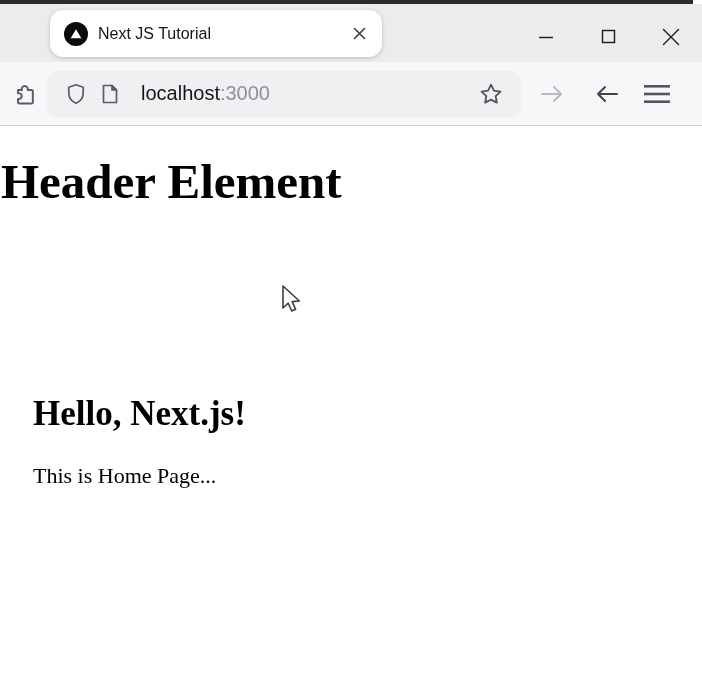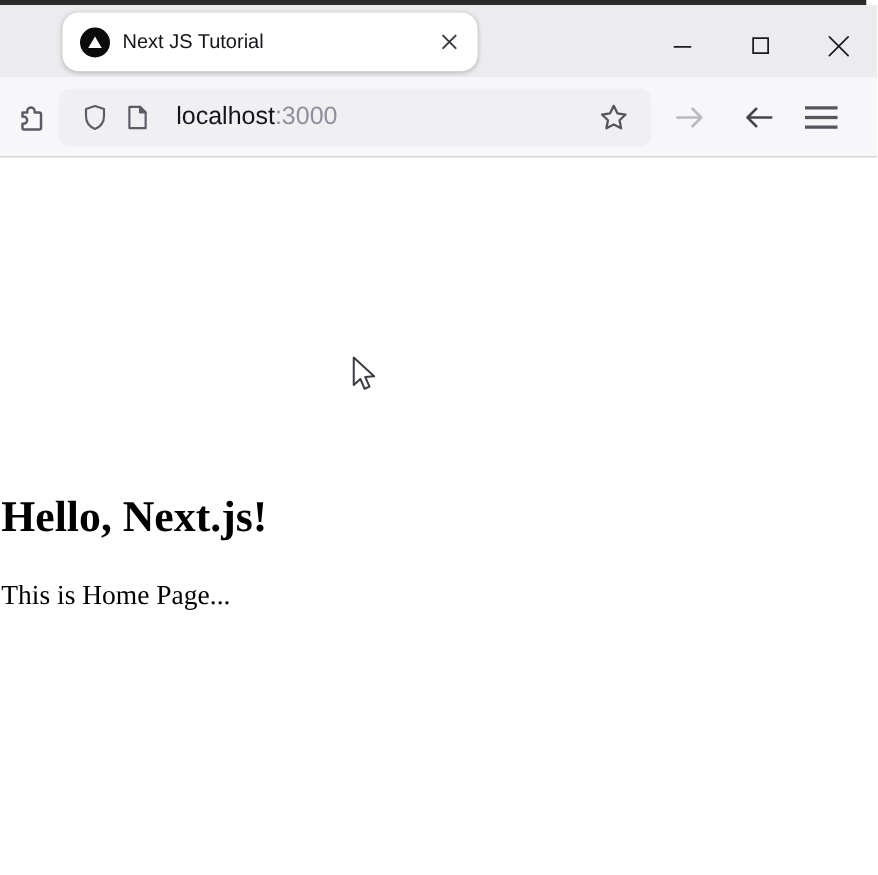--- a/index.html
+++ b/index.html
@@ -52,25 +52,25 @@
   
   .content{
     position:absolute;left:0;top:127px;width:702px;height:573px;background:#fff;
     font-family:"Liberation Serif",serif;color:#000;
   }
   .page-h1{position:absolute;left:1px;top:157px;margin:0;font-size:49px;font-weight:bold;line-height:1;white-space:nowrap;}
   .nav-list{position:absolute;left:0;top:248px;margin:0;padding:0 0 0 57px;font-size:22px;line-height:30px;}
   .nav-list li{margin:0;}
   .nav-list a{text-decoration:underline;cursor:pointer;}
   .page-h2{position:absolute;left:1px;top:396px;margin:0;font-size:35px;font-weight:bold;line-height:1;white-space:nowrap;}
-  .page-p{position:absolute;left:1px;top:461px;margin:0;font-size:22px;line-height:30px;white-space:nowrap;}
+  .page-p{position:absolute;left:1px;top:461px;margin:0;font-size:22px;line-height:30px;white-space:nowrap;padding-left:32px;}
   
   .content .page-h1{top:30px;}
   .content .nav-list{top:121px;}
-  .content .page-h2{top:269px;}
+  .content .page-h2{top:269px;padding-left:32px;}
   .content .page-p{top:334px;}
   .cursor{position:absolute;left:281px;top:285px;pointer-events:none;}
 </style>
 </head>
 <body>
 
 <div class="screen">
 
   <div class="top-strip"></div>
 
@@ -150,20 +150,21 @@
     <div class="tool-icon menu-btn">
       <svg width="28" height="24" viewBox="0 0 28 24">
         <rect x="1" y="3" width="26" height="2.6" fill="#55555e"></rect>
         <rect x="1" y="10.7" width="26" height="2.6" fill="#55555e"></rect>
         <rect x="1" y="18.4" width="26" height="2.6" fill="#55555e"></rect>
       </svg>
     </div>
   </div>
 
   <div class="content">
+    <h1 class="page-h1">Header Element</h1>
     <h2 class="page-h2">Hello, Next.js!</h2>
     <p class="page-p">This is Home Page...</p>
   </div>
 
   <div class="cursor">
     <svg width="24" height="32" viewBox="0 0 24 32">
       <path d="M2 1 L2 23 L7.3 18.2 L10.7 26 L14.6 24.3 L11.2 16.6 L18.3 16 Z" fill="#ffffff" stroke="#3c3c44" stroke-width="1.6" stroke-linejoin="round"></path>
     </svg>
   </div>
 

